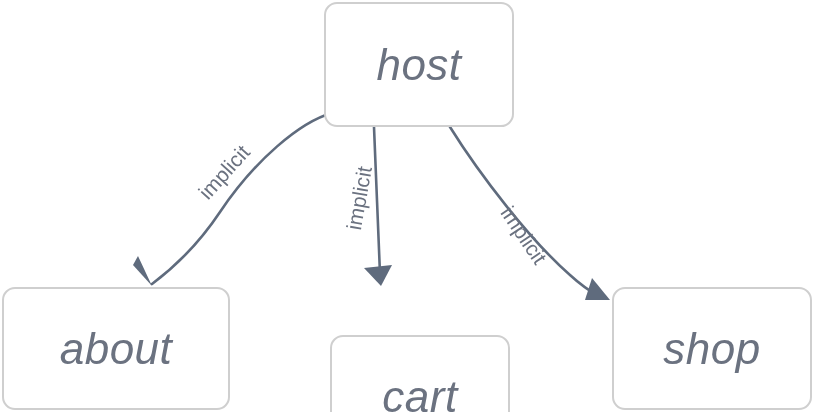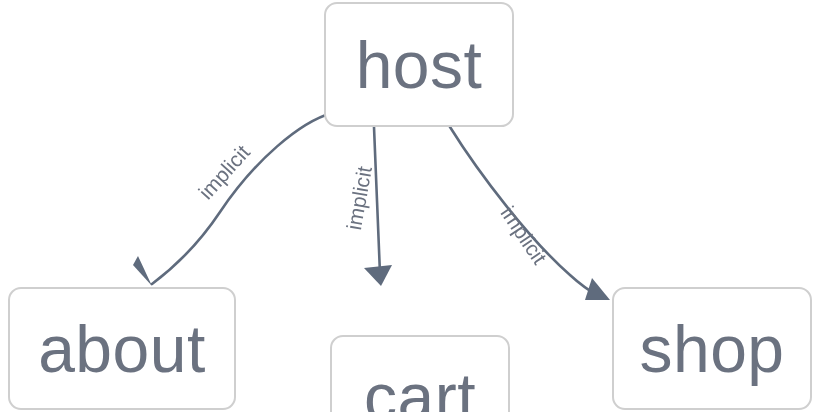--- a/index.html
+++ b/index.html
@@ -32,26 +32,27 @@
     box-sizing: border-box;
     background: #ffffff;
     border: 2px solid #cfcfcf;
     border-radius: 13px;
     display: flex;
     align-items: center;
     justify-content: center;
   }
   .node-label {
     font-family: "Liberation Sans", sans-serif;
-    font-size: 66px;
+    font-size: 44px;
     line-height: 1;
     color: #6b7280;
     letter-spacing: 0.5px;
     white-space: nowrap;
     user-select: none;
+    font-style: italic;
   }
   .edge-label {
     position: absolute;
     font-family: "Liberation Sans", sans-serif;
     font-size: 21px;
     line-height: 1;
     color: #6b7280;
     white-space: nowrap;
     user-select: none;
     transform-origin: 50% 50%;
@@ -77,21 +78,21 @@
     <g>
       <path fill="none" stroke="#5f6b7d" stroke-width="2.6" stroke-linecap="round" d="M 450,127 C 480,175 530,240 570,275 C 583,287 593,293 600,297"></path>
       <polygon fill="#5f6b7d" points="610,300 585,300 592,278"></polygon>
     </g>
   </svg>
 
   <div class="node-box" id="node-host" style="left: 324px; top: 2px; width: 190px; height: 125px; border-color: rgb(207, 207, 207); background: rgb(255, 255, 255);">
     <span class="node-label" style="color: rgb(107, 114, 128);">host</span>
   </div>
 
-  <div class="node-box" id="node-about" style="left: 8px; top: 287px; width: 228px; height: 123px; border-color: rgb(207, 207, 207); background: rgb(255, 255, 255);">
+  <div class="node-box" id="node-about" style="left: 2px; top: 287px; width: 228px; height: 123px; border-color: rgb(207, 207, 207); background: rgb(255, 255, 255);">
     <span class="node-label" style="color: rgb(107, 114, 128);">about</span>
   </div>
 
   <div class="node-box" id="node-cart" style="left: 330px; top: 287px; width: 180px; height: 123px; border-color: rgb(207, 207, 207); background: rgb(255, 255, 255); margin-top: 48px;">
     <span class="node-label" style="color: rgb(107, 114, 128);">cart</span>
   </div>
 
   <div class="node-box" id="node-shop" style="left: 612px; top: 287px; width: 200px; height: 123px; border-color: rgb(207, 207, 207); background: rgb(255, 255, 255);">
     <span class="node-label" style="color: rgb(107, 114, 128); text-align: center;">shop</span>
   </div>

